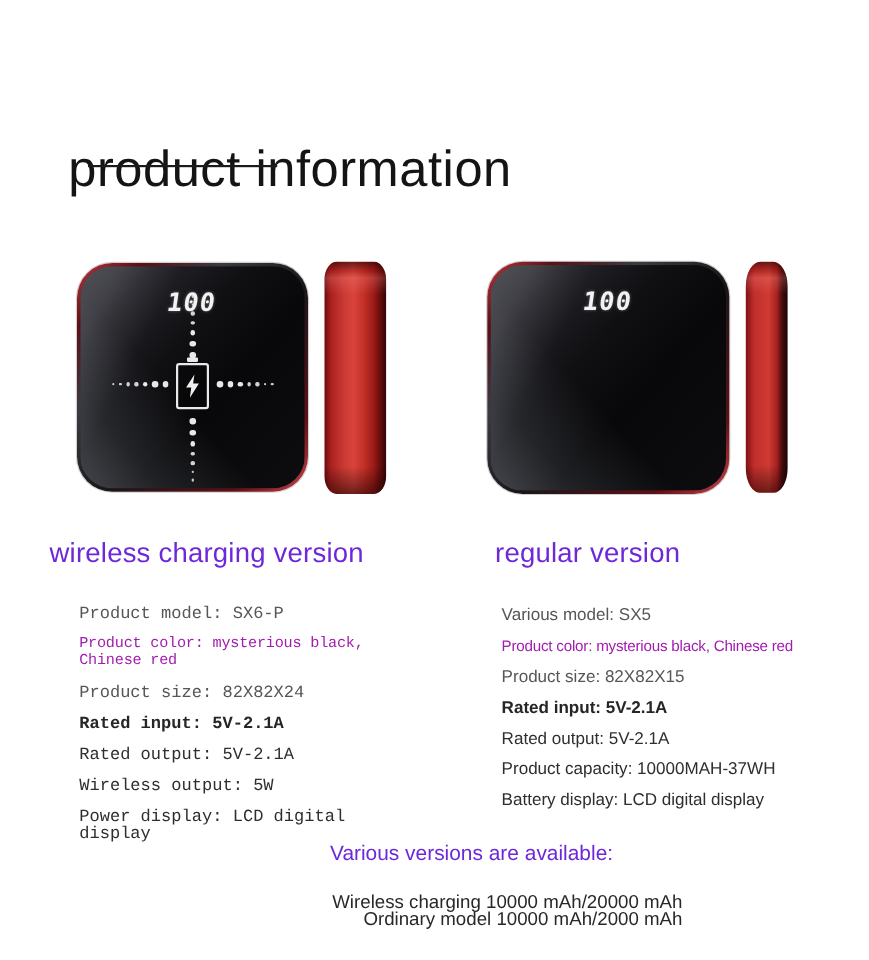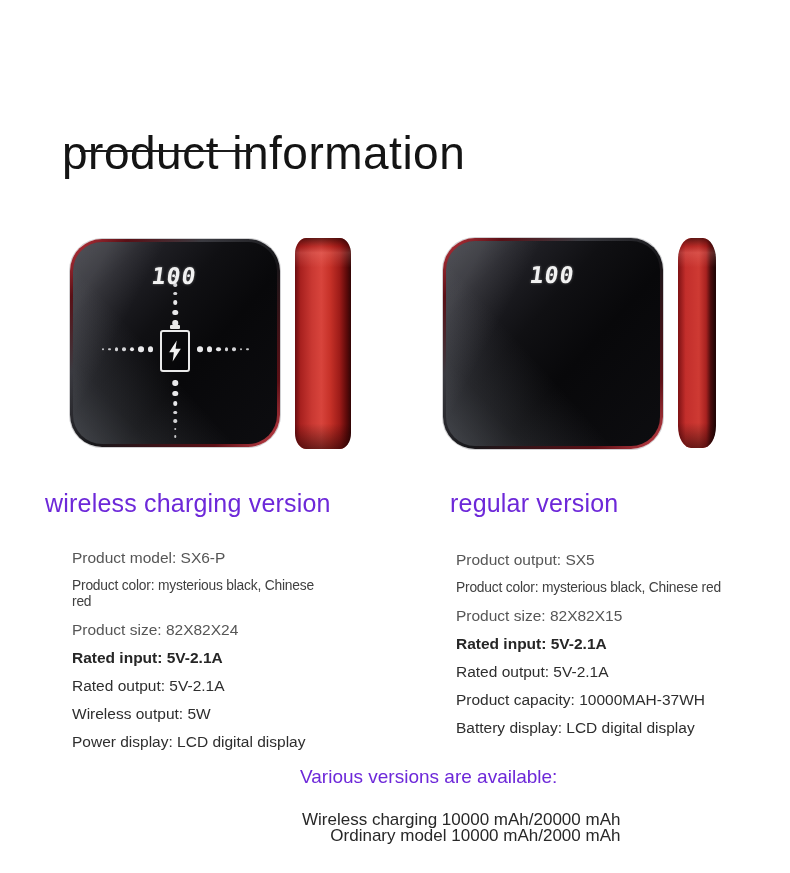--- a/index.html
+++ b/index.html
@@ -69,26 +69,26 @@
   .side-bar::after{
     content:"";position:absolute;inset:0;border-radius:inherit;
     background:linear-gradient(180deg, rgba(25,2,2,.60) 0%, rgba(140,16,16,.30) 4%, rgba(255,160,150,.22) 7%, rgba(0,0,0,0) 14%, rgba(0,0,0,0) 88%, rgba(25,2,2,.55) 100%);
   }
   
   .product-heading{position:absolute;font-size:25px;font-weight:500;color:#6d28d9;letter-spacing:.2px;}
   .heading-1{left:45px;top:489px;}
   .heading-2{left:450px;top:489px;}
   
   .spec-list{position:absolute;margin:0;padding:0;list-style:none;}
-  .spec-list-1{left:72px;top:550px;width:262px;}
+  .spec-list-1{left:72px;top:550px;width:262px;font-family:Liberation Mono, monospace;}
   .spec-list-2{left:456px;top:552px;width:270px;}
   .spec-list li{font-size:15.5px;line-height:16px;margin-bottom:12px;color:#2e2e2e;font-weight:500;}
   .spec-list li:nth-child(1),
   .spec-list li:nth-child(3){color:#565656;font-weight:400;}
-  .spec-list li:nth-child(2){font-size:13.8px;color:#404040;letter-spacing:-.2px;}
+  .spec-list li:nth-child(2){font-size:13.8px;color:#a21caf;letter-spacing:-.2px;}
   .spec-list li:nth-child(4){font-weight:700;color:#262626;}
   
   .footer-heading{position:absolute;left:300px;top:766px;font-size:19px;font-weight:500;color:#6d28d9;}
   .footer-lines{position:absolute;left:302px;top:812px;font-size:17px;line-height:16px;color:#282828;font-weight:500;text-align:right;}
 </style>
 </head>
 <body>
 
 <div class="page-root">
 
@@ -159,21 +159,21 @@
     <li>Product model: SX6-P</li>
     <li>Product color: mysterious black, Chinese red</li>
     <li>Product size: 82X82X24</li>
     <li>Rated input: 5V-2.1A</li>
     <li>Rated output: 5V-2.1A</li>
     <li>Wireless output: 5W</li>
     <li>Power display: LCD digital display</li>
   </ul>
 
   <ul class="spec-list spec-list-2">
-    <li>Product output: SX5</li>
+    <li>Various model: SX5</li>
     <li>Product color: mysterious black, Chinese red</li>
     <li>Product size: 82X82X15</li>
     <li>Rated input: 5V-2.1A</li>
     <li>Rated output: 5V-2.1A</li>
     <li>Product capacity: 10000MAH-37WH</li>
     <li>Battery display: LCD digital display</li>
   </ul>
 
   <div class="footer-heading">Various versions are available:</div>
   <div class="footer-lines">

